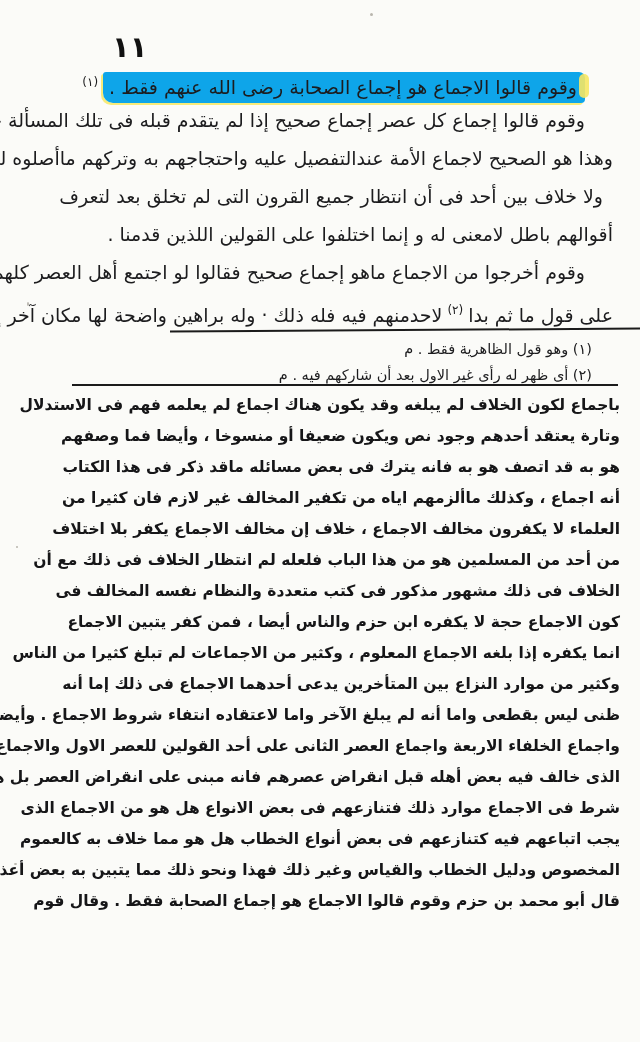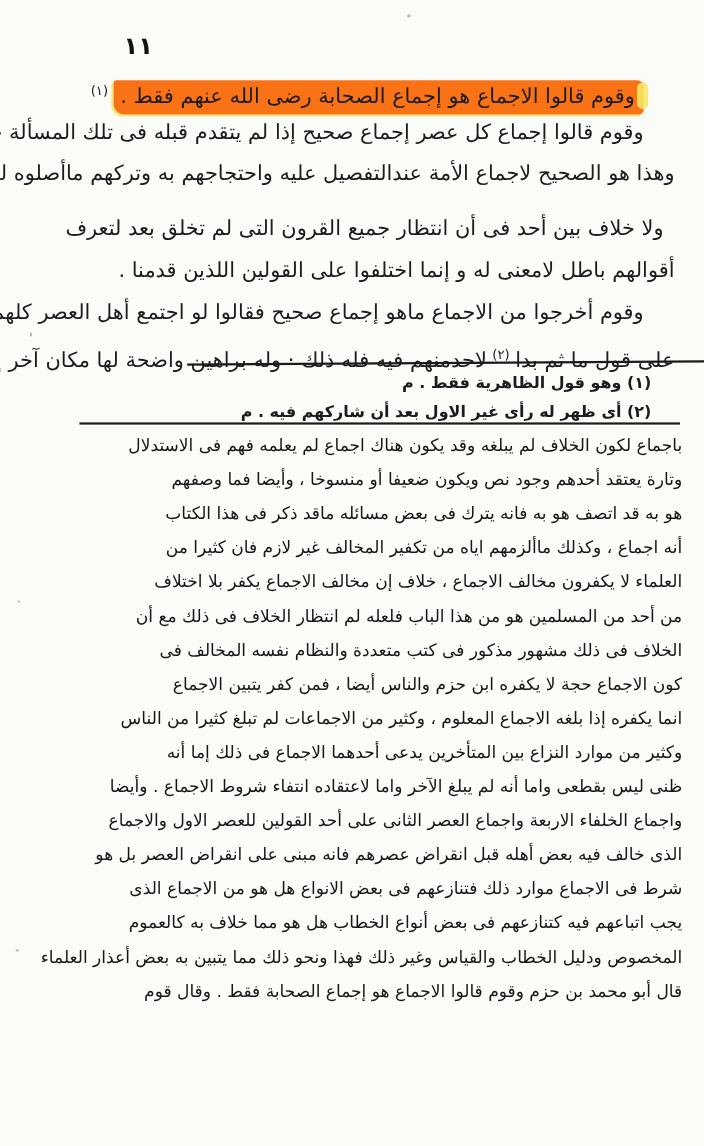--- a/index.html
+++ b/index.html
@@ -7,58 +7,58 @@
     width:640px;height:1042px;position:relative;overflow:hidden;
     background:#fbfbf8;
     font-family:"DejaVu Sans",sans-serif;
     color:#1c1c1e;
     direction:rtl;
   }
   .page{position:absolute;inset:0;}
   
   .page-number{
     position:absolute;top:30px;left:112px;
-    font-size:22px;font-weight:bold;letter-spacing:2px;color:#111;
+    font-size:29px;font-weight:bold;letter-spacing:2px;color:#111;
   }
   
   .main-text{
     position:absolute;top:63px;right:27px;width:586px;
     font-size:19px;line-height:38px;white-space:nowrap;
   }
   .mline{height:38px;}
   .mline.indent{padding-right:28px;}
-  .mline.indent-sm{padding-right:10px;margin-top:12px;}
+  .mline.indent-sm{padding-right:10px;}
   .hl{
     position:relative;
-    background:#f97316;
+    background:#0ea5e9;
     padding:4px 8px 5px 6px;
     border-radius:3px 6px 4px 10px;
     box-shadow:-2px 2px 0 rgba(246,231,100,.85);
   }
   .hl::after{
     content:"";position:absolute;right:-4px;top:2px;width:10px;height:24px;
     background:#f6e764;border-radius:6px;opacity:.9;
   }
   sup.fnmark{
     font-size:12px;vertical-align:8px;margin:0 5px;letter-spacing:0;
   }
   
   .sep{position:absolute;height:2px;background:#1b1b1b;}
   .sep1{top:329px;left:170px;width:472px;transform:rotate(-.35deg);}
   .sep2{top:384px;left:72px;width:546px;}
   
   .footnotes{
     position:absolute;top:336px;right:48px;
-    font-size:14.5px;line-height:26px;white-space:nowrap;font-weight:700;
+    font-size:14.5px;line-height:26px;white-space:nowrap;font-weight:400;
   }
   .fline{height:26px;}
   
   .commentary{
     position:absolute;top:390px;right:20px;width:600px;
-    font-size:15.5px;font-weight:normal;line-height:31px;white-space:nowrap;
+    font-size:15.5px;font-weight:bold;line-height:31px;white-space:nowrap;
     color:#161618;
   }
   .cline{height:31px;}
   .cline:nth-child(18){font-size:14px;letter-spacing:-.2px;}
   .cline:nth-child(19){padding-right:46px;}
   
   .speck{position:absolute;background:#b9b6ae;border-radius:50%;}
   .s1{width:3px;height:3px;top:13px;left:370px;}
   .s2{width:2px;height:4px;top:302px;left:27px;}
   .s3{width:2px;height:2px;top:546px;left:16px;}

